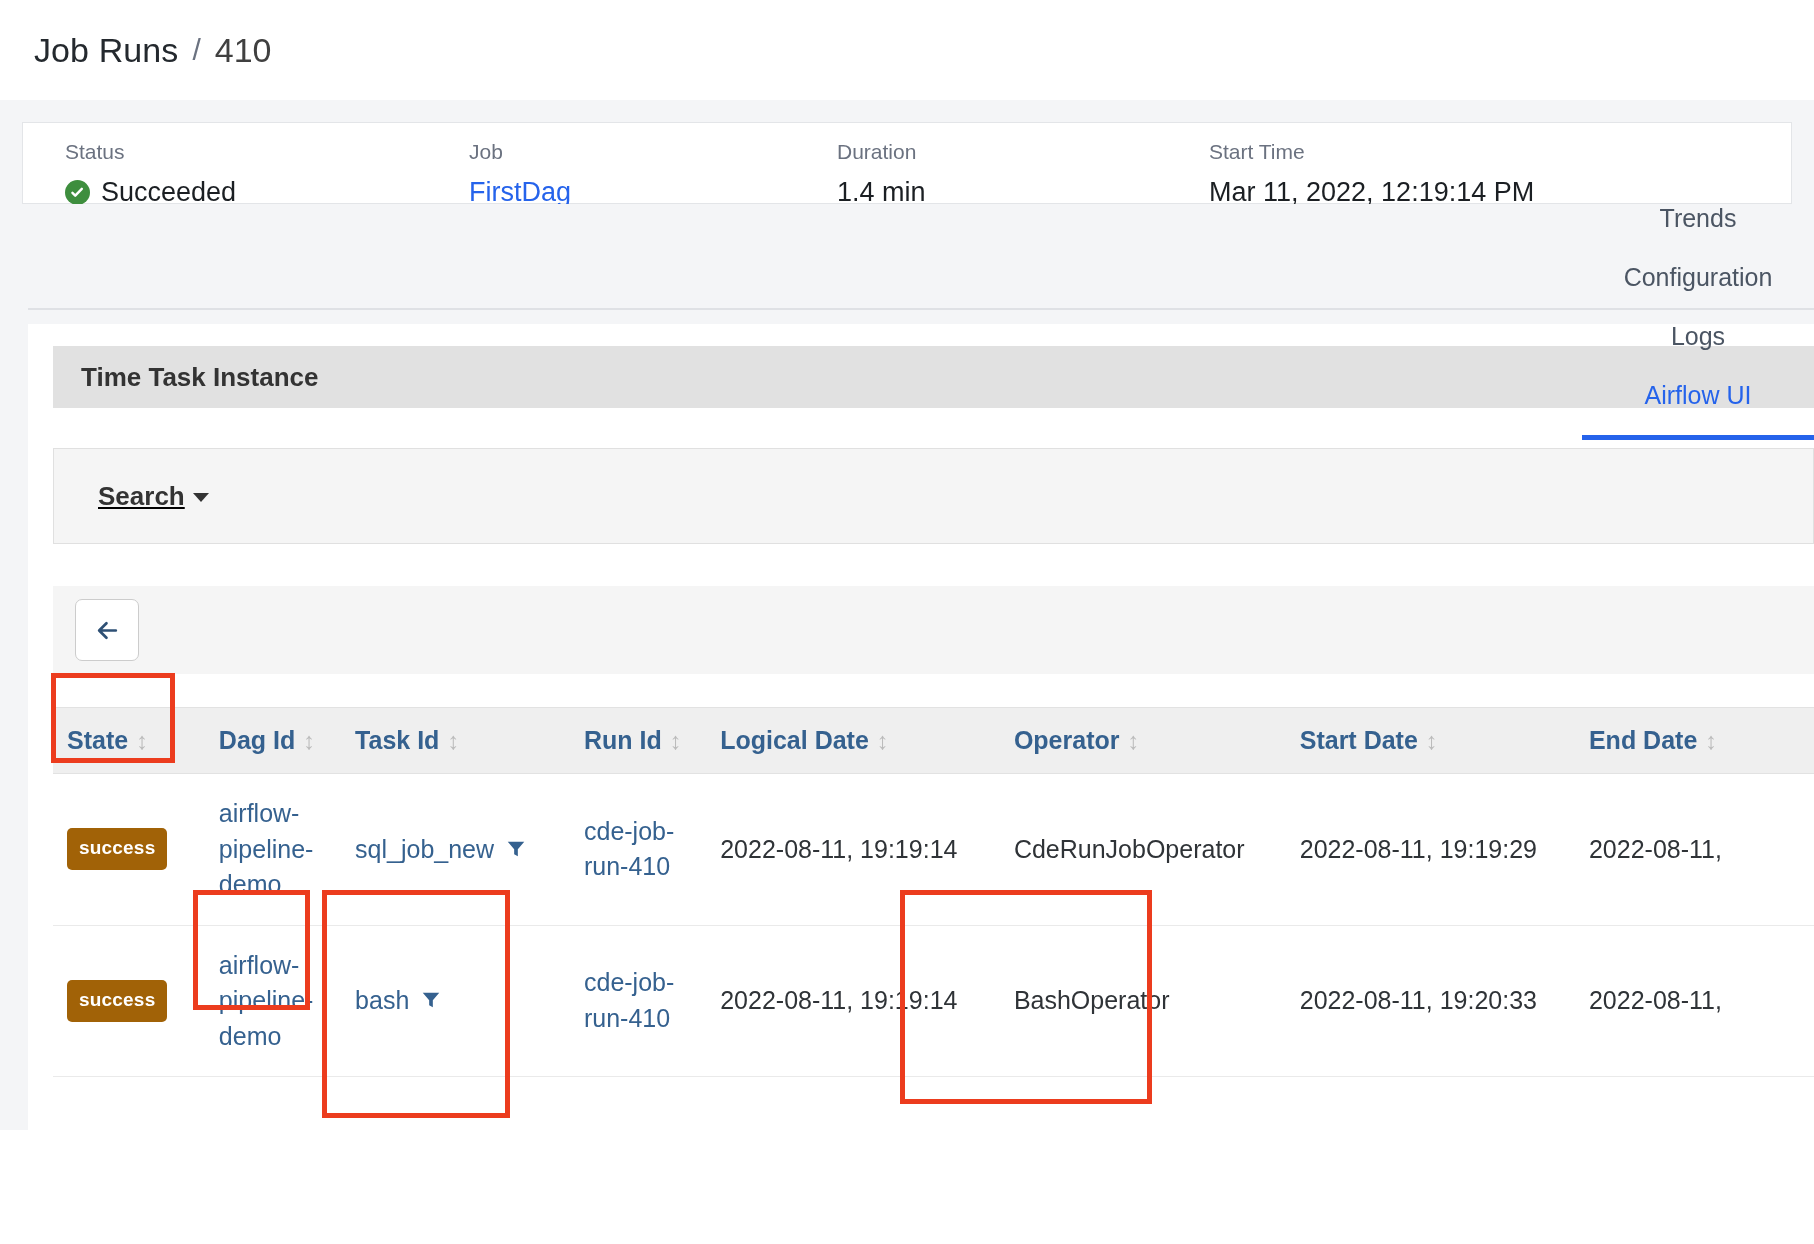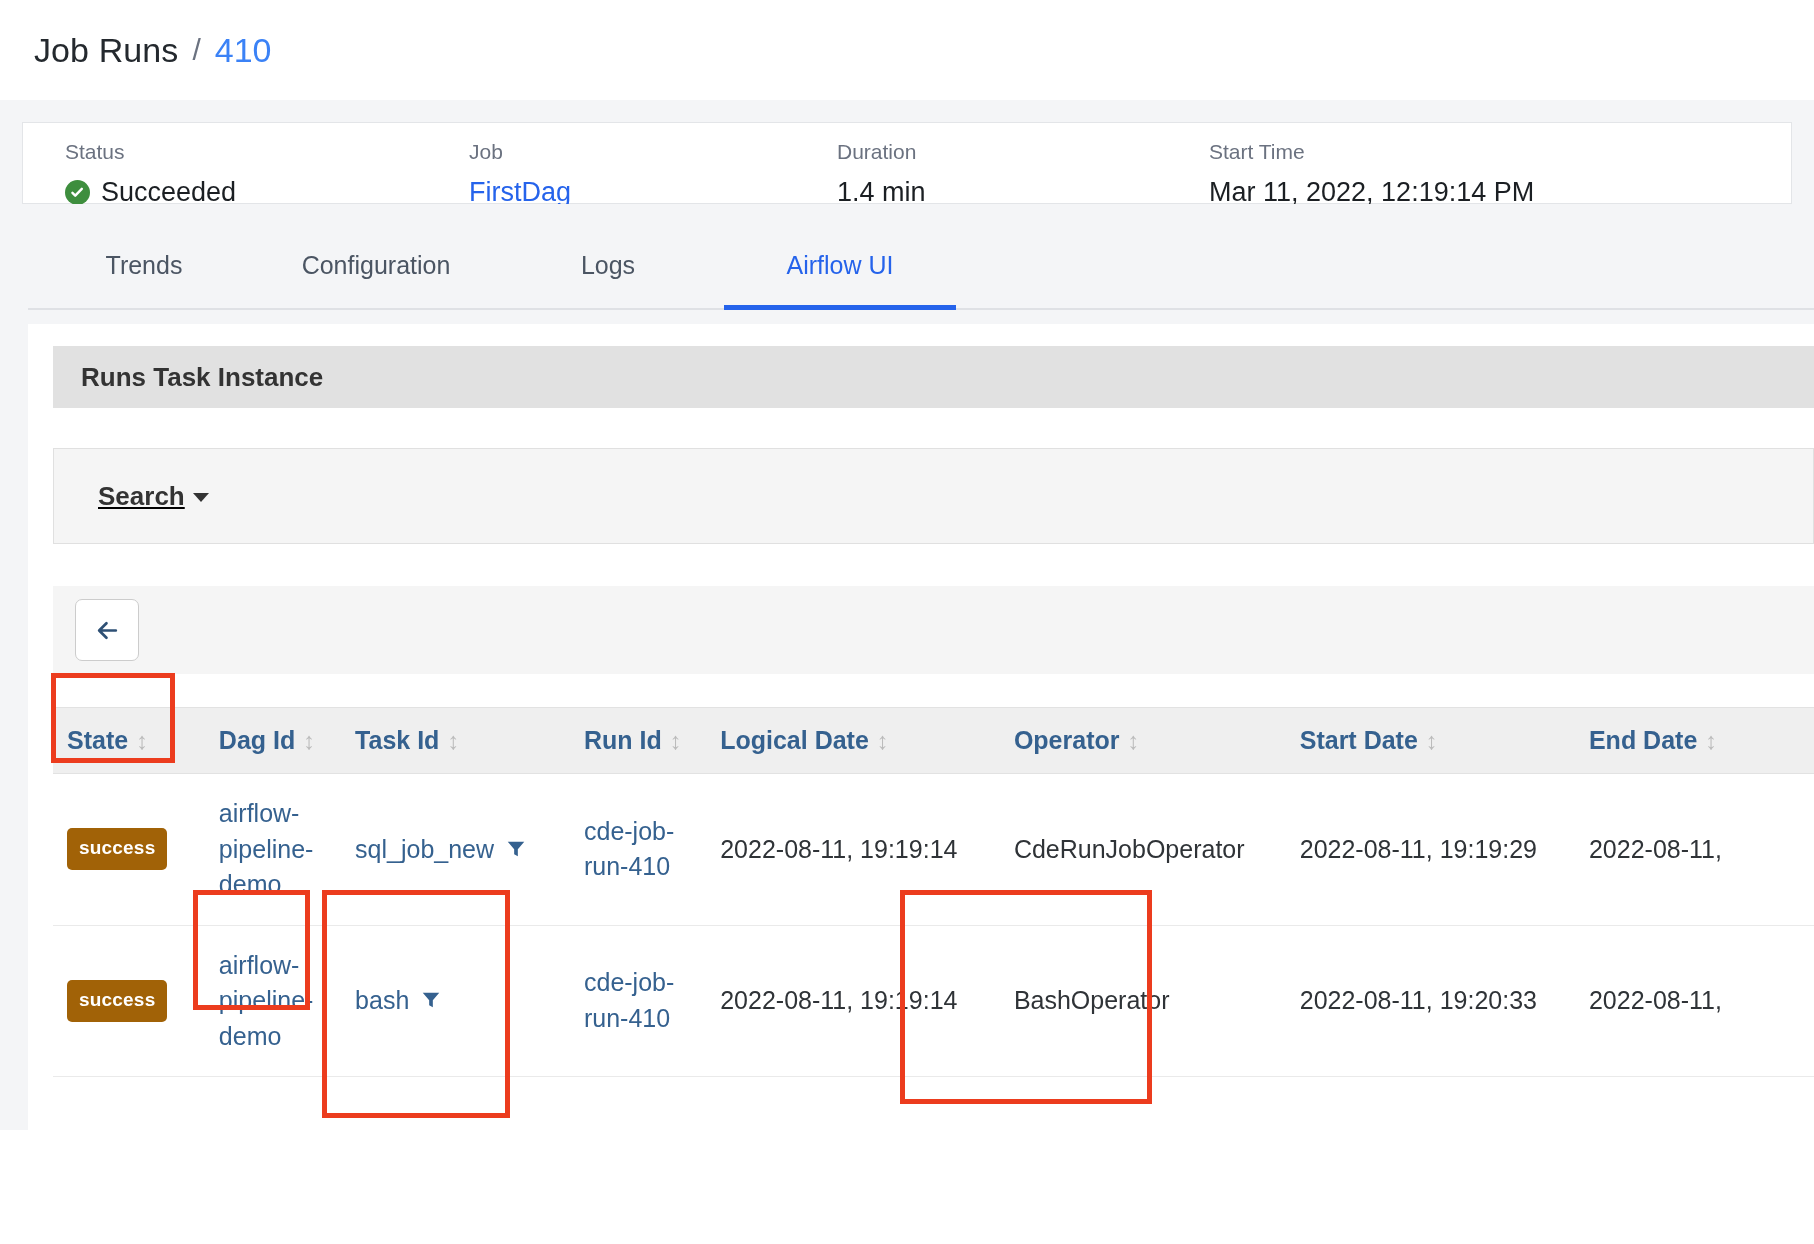--- a/index.html
+++ b/index.html
@@ -24,21 +24,21 @@
     color: #24292e;
     letter-spacing: .1px;
   }
   .crumb-sep {
     font-size: 30px;
     color: #6b7280;
     margin: 0 14px;
   }
   .crumb-current {
     font-size: 34px;
-    color: #3b82f6;
+    color: #404040;
   }
 
   
   .summary-wrap {
     background: #f4f5f7;
     padding: 22px 22px 0 22px;
   }
   .summary-card {
     background: #ffffff;
     border: 1px solid #e3e5e8;
@@ -80,20 +80,21 @@
   .check-icon svg { display: block; }
 
   
   .tabs-bar {
     background: #f4f5f7;
     height: 106px;
     display: flex;
     align-items: flex-end;
     padding-left: 28px;
     position: relative;
+    flex-direction: column;
   }
   .tabs-bar::after {
     content: "";
     position: absolute;
     left: 28px; right: 0; bottom: 0;
     height: 2px;
     background: #dfe1e5;
   }
   .tab {
     font-size: 25px;
@@ -293,21 +294,21 @@
 <div class="tabs-bar">
   <div class="tab">Trends</div>
   <div class="tab">Configuration</div>
   <div class="tab">Logs</div>
   <div class="tab active">Airflow UI</div>
 </div>
 
 <div class="panel-outer">
   <div class="panel">
 
-    <div class="panel-head">Runs Task Instance</div>
+    <div class="panel-head">Time Task Instance</div>
 
     <div class="search-box">
       <span class="search-label">
         <span>Search</span><i class="caret"></i>
       </span>
     </div>
 
     <div class="toolbar">
       <div class="back-btn">
         <svg width="27" height="25" viewBox="0 0 24 24">

